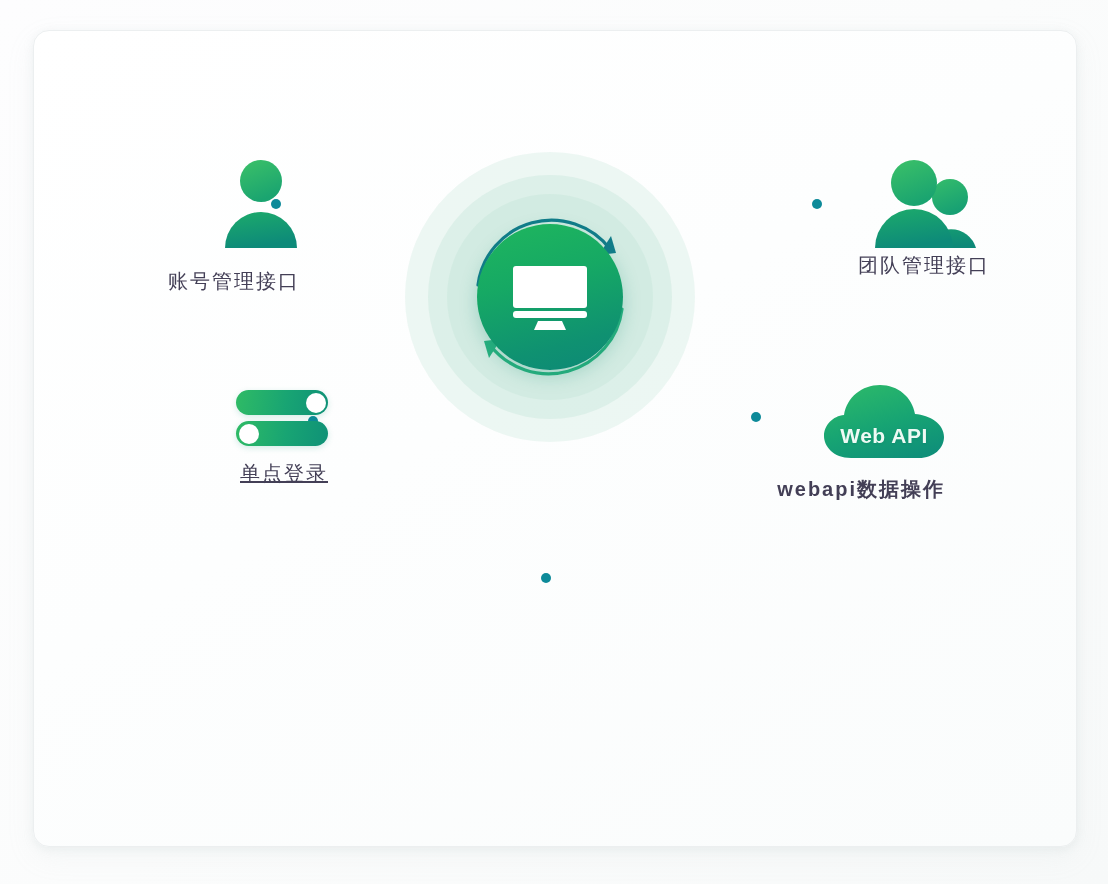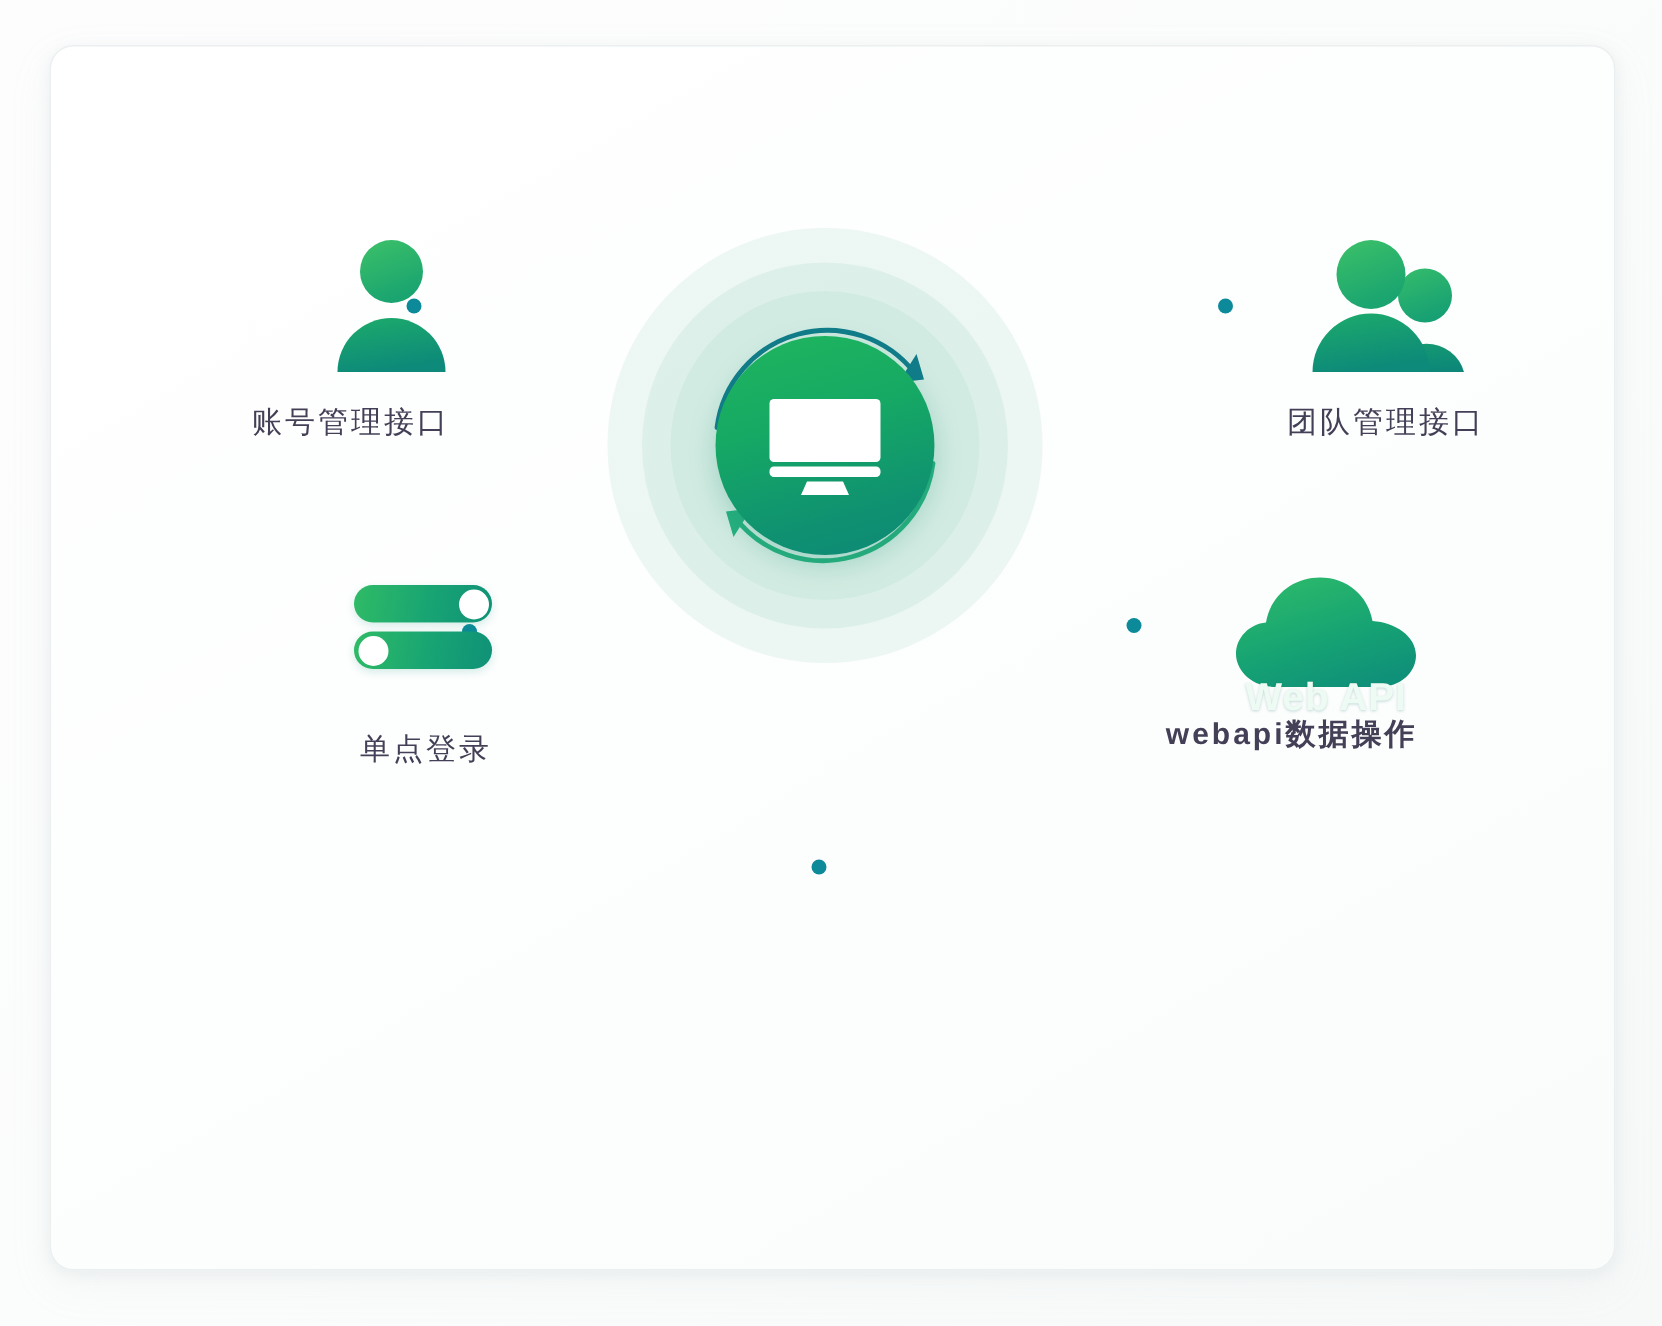--- a/index.html
+++ b/index.html
@@ -114,22 +114,22 @@
     font-family: "Liberation Sans", "DejaVu Sans", sans-serif;
   }
 
   #node-account    { left: 140px; top: 158px; width: 160px; }
   #node-team       { left: 810px; top: 158px; width: 180px; }
   #node-sso        { left: 178px; top: 390px; width: 150px; }
   #node-webapi     { left: 735px; top: 384px; width: 210px; }
   #node-more       { left: 430px; top: 598px; width: 240px; }
 
   #node-account .node-label { margin-top: 20px; }
-  #node-team .node-label    { margin-top: 20px; }
-  #node-sso .node-label     { margin-top: 40px; }
+  #node-team .node-label    { margin-top: 4px; }
+  #node-sso .node-label     { margin-top: 14px; text-decoration: underline; }
   #node-webapi .node-label  { margin-top: 16px; font-weight: bold; }
   #node-more .node-label    { margin-top: 26px; }
 
   
   .toggles {
     width: 92px;
     display: flex;
     flex-direction: column;
     gap: 6px;
   }
@@ -157,26 +157,25 @@
     position: relative;
     width: 122px;
     height: 76px;
   }
   .cloud-text {
     position: absolute;
     left: 0;
     right: 0;
     top: 40px;
     text-align: center;
-    font-size: 26px;
+    font-size: 21px;
     font-weight: bold;
     color: #eefaf4;
     letter-spacing: 0.5px;
     text-shadow: 0 1px 2px rgba(10, 110, 90, 0.25);
-    margin-top: 25px;
   }
 
   
   .grid4 {
     width: 96px;
     height: 96px;
     display: grid;
     grid-template-columns: 44px 44px;
     grid-template-rows: 44px 44px;
     gap: 8px;

